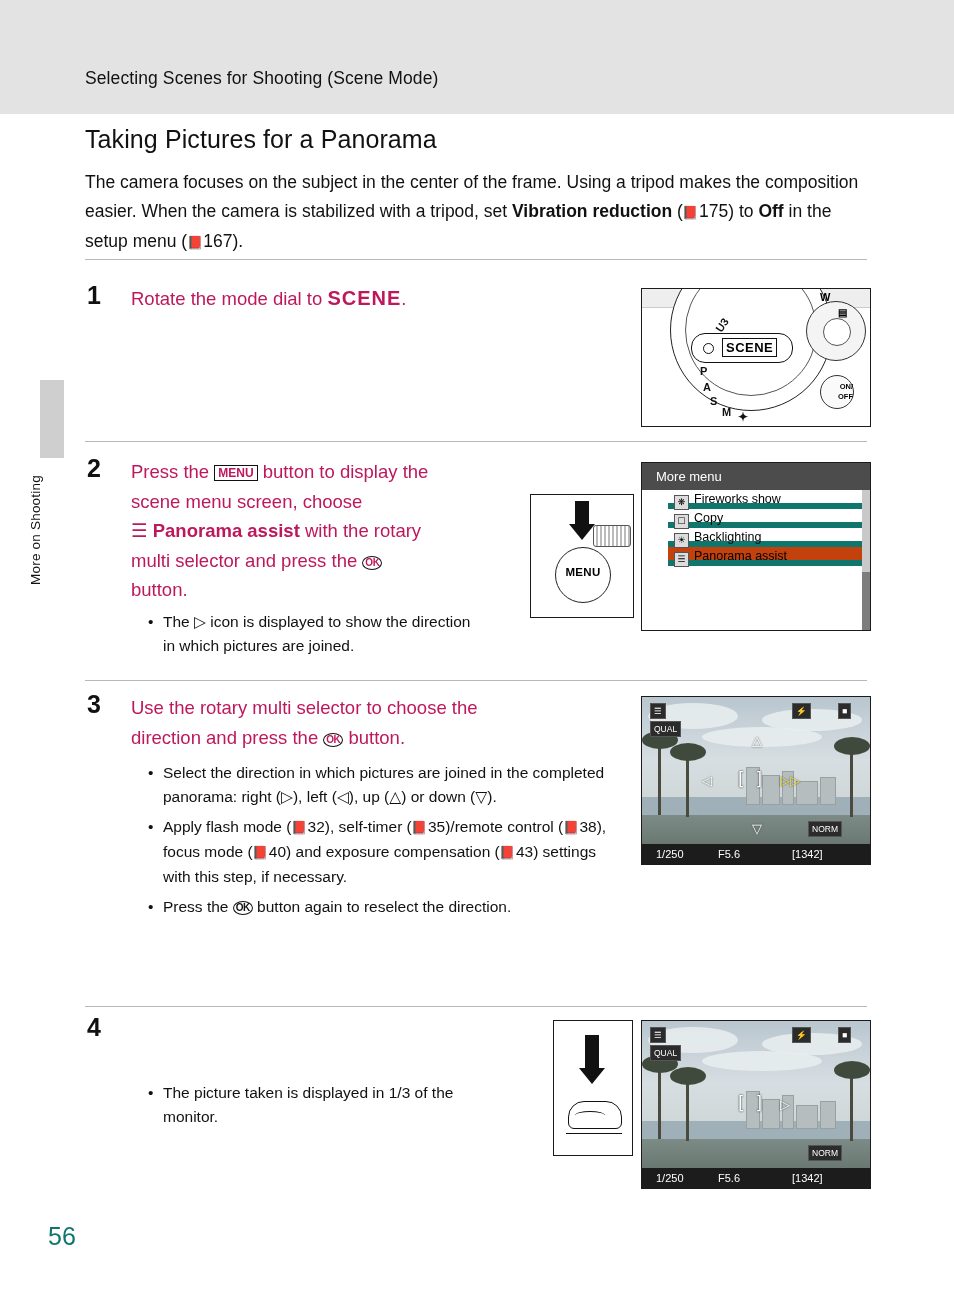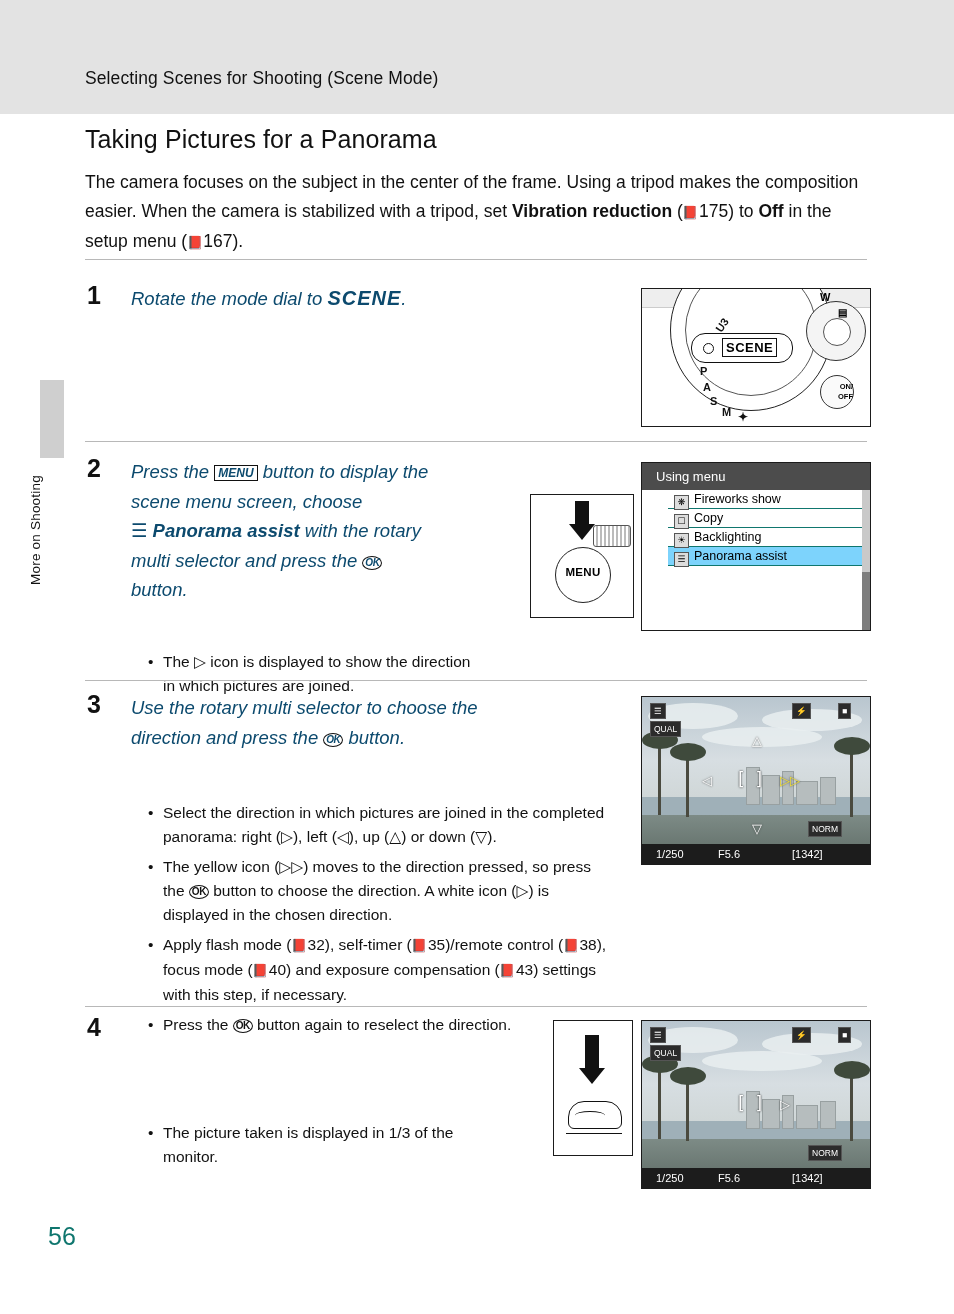--- a/index.html
+++ b/index.html
@@ -43,26 +43,26 @@
 
   hr.rule{
     position:absolute;left:85px;width:782px;height:0;border:none;border-top:1px solid #b8b8b8;margin:0;
   }
 
   
   .stepnum{
     position:absolute;font-size:25px;font-weight:bold;color:#111;
   }
   .steptext{
-    position:absolute;font-size:18.5px;line-height:29.5px;color:#0c4a6e;font-style:italic;
+    position:absolute;font-size:18.5px;line-height:29.5px;color:#be185d;
   }
   .bullets{
     position:absolute;font-size:15.5px;line-height:24px;color:#111;
   }
-  .bullets .bl{display:block;position:relative;padding-left:17px;margin-bottom:3px;margin-top:40px;}
+  .bullets .bl{display:block;position:relative;padding-left:17px;margin-bottom:3px;}
   .bullets .bl:before{content:"\2022";position:absolute;left:2px;top:0;}
 
   .symk{font-family:"DejaVu Sans",sans-serif;}
   .okbtn{
     display:inline-block;border:1.6px solid #111;border-radius:50%;
     font-size:10px;font-weight:bold;line-height:12px;padding:0 2px;vertical-align:1px;
     letter-spacing:-0.5px;
   }
   .menubtn{
     display:inline-block;border:1.6px solid #111;font-size:12px;font-weight:bold;
@@ -132,28 +132,28 @@
     position:absolute;left:0;top:27px;width:26px;height:140px;background:#f97316;margin-left:40px;
   }
   .menu-side-ico{
     position:absolute;left:4px;width:18px;height:16px;background:#d9d9d9;border:1px solid #888;
     font-size:9px;text-align:center;line-height:15px;color:#333;box-sizing:border-box;
   }
   .menu-list{
     position:absolute;left:26px;top:27px;width:202px;height:140px;background:#fff;
   }
   .menu-row{
-    height:19px;line-height:19px;padding-left:6px;border-bottom:1px solid #0f766e;
+    height:19px;line-height:19px;padding-left:6px;border-bottom:6px solid #0f766e;
     box-sizing:border-box;font-size:12.5px;white-space:nowrap;
   }
   .menu-row .mi{
     display:inline-block;width:13px;height:13px;border:1px solid #555;background:#ddd;
     margin-right:5px;vertical-align:-2px;font-size:9px;line-height:12px;text-align:center;
   }
-  .menu-row.sel{background:#7dd3fc;}
+  .menu-row.sel{background:#c2410c;}
   .menu-scroll{
     position:absolute;right:0;top:27px;width:8px;height:140px;background:#c9c9c9;
   }
   .menu-scroll i{position:absolute;left:0;bottom:0;width:8px;height:58px;background:#7d7d7d;display:block;}
   .menu-help{
     position:absolute;left:3px;bottom:5px;width:20px;height:18px;background:#d9d9d9;border:1px solid #777;
     text-align:center;font-size:11px;font-weight:bold;line-height:17px;
   }
 
   
@@ -307,21 +307,21 @@
       <div class="stem"></div>
       <div class="head"></div>
     </div>
     <div class="mb-ridge"></div>
     <div class="mb-circle">
       <span>MENU</span>
     </div>
   </div>
 
   <div class="fig-menu">
-    <div class="menu-title">Using menu</div>
+    <div class="menu-title">More menu</div>
     <div class="menu-sidebar">
       <div class="menu-side-ico" style="top:4px">SCN</div>
       <div class="menu-side-ico" style="top:26px;background:#6e6e6e;color:#fff">▶</div>
       <div class="menu-side-ico" style="top:48px;background:#6e6e6e;color:#fff">⚙</div>
       <div class="menu-help">?</div>
     </div>
     <div class="menu-list">
       <div class="menu-row">
         <span class="mi">❋</span><span>Fireworks show</span>
       </div>
@@ -345,23 +345,20 @@
   <div class="stepnum" style="left:87px;top:690px">3</div>
   <div class="steptext" style="left:131px;top:693px;width:480px">
     <span>Use the rotary multi selector to choose the</span><br>
     <span>direction and press the </span><span class="okbtn">OK</span><span> button.</span>
   </div>
 
   <div class="bullets" style="left:146px;top:761px;width:470px">
     <span class="bl">Select the direction in which pictures are joined in the
       completed panorama: right (<span class="arrowglyph">▷</span>), left (<span class="arrowglyph">◁</span>), up (<span class="arrowglyph">△</span>) or
       down (<span class="arrowglyph">▽</span>).</span>
-    <span class="bl" style="margin-top:6px">The yellow icon (<span class="arrowglyph">▷▷</span>) moves to the direction pressed, so
-      press the <span class="okbtn">OK</span> button to choose the direction. A white
-      icon (<span class="arrowglyph">▷</span>) is displayed in the chosen direction.</span>
     <span class="bl" style="margin-top:6px">Apply flash mode (<span class="bookicon">📕</span>32), self-timer (<span class="bookicon">📕</span>35)/remote control (<span class="bookicon">📕</span>38), focus mode
       (<span class="bookicon">📕</span>40) and exposure compensation (<span class="bookicon">📕</span>43) settings with this step, if necessary.</span>
     <span class="bl" style="margin-top:6px">Press the <span class="okbtn">OK</span> button again to reselect the direction.</span>
   </div>
 
   <div class="fig-mon" style="left:641px;top:696px">
     <div class="mon-sky"></div>
     <div class="mon-cloud" style="left:6px;top:6px;width:90px;height:26px"></div>
     <div class="mon-cloud" style="left:120px;top:12px;width:100px;height:22px"></div>
     <div class="mon-cloud" style="left:60px;top:30px;width:120px;height:20px"></div>

